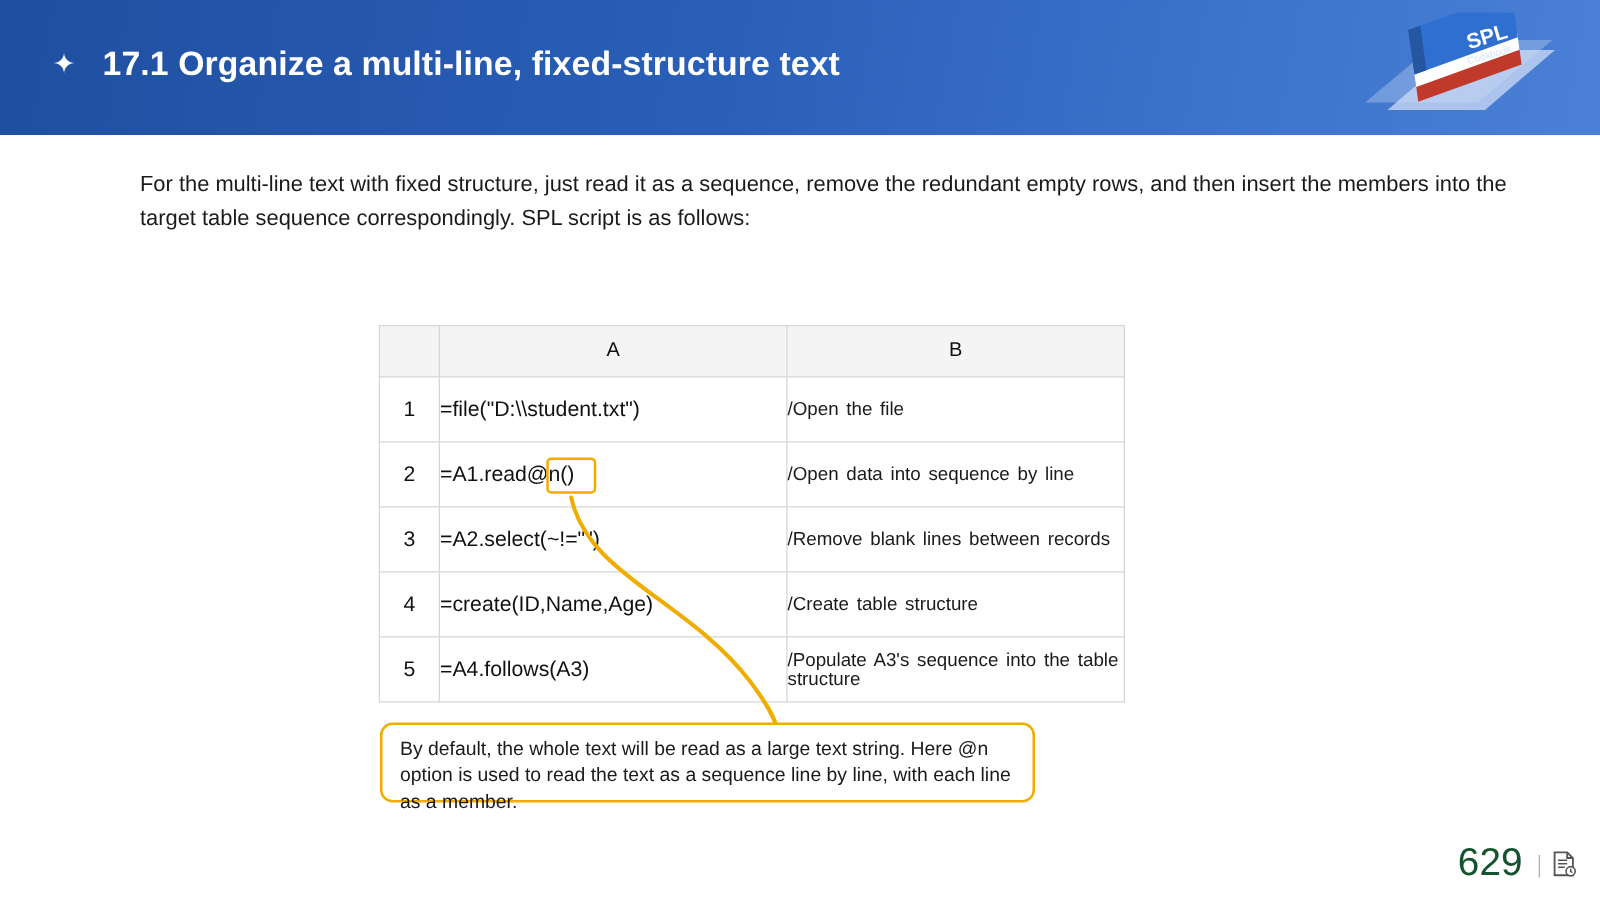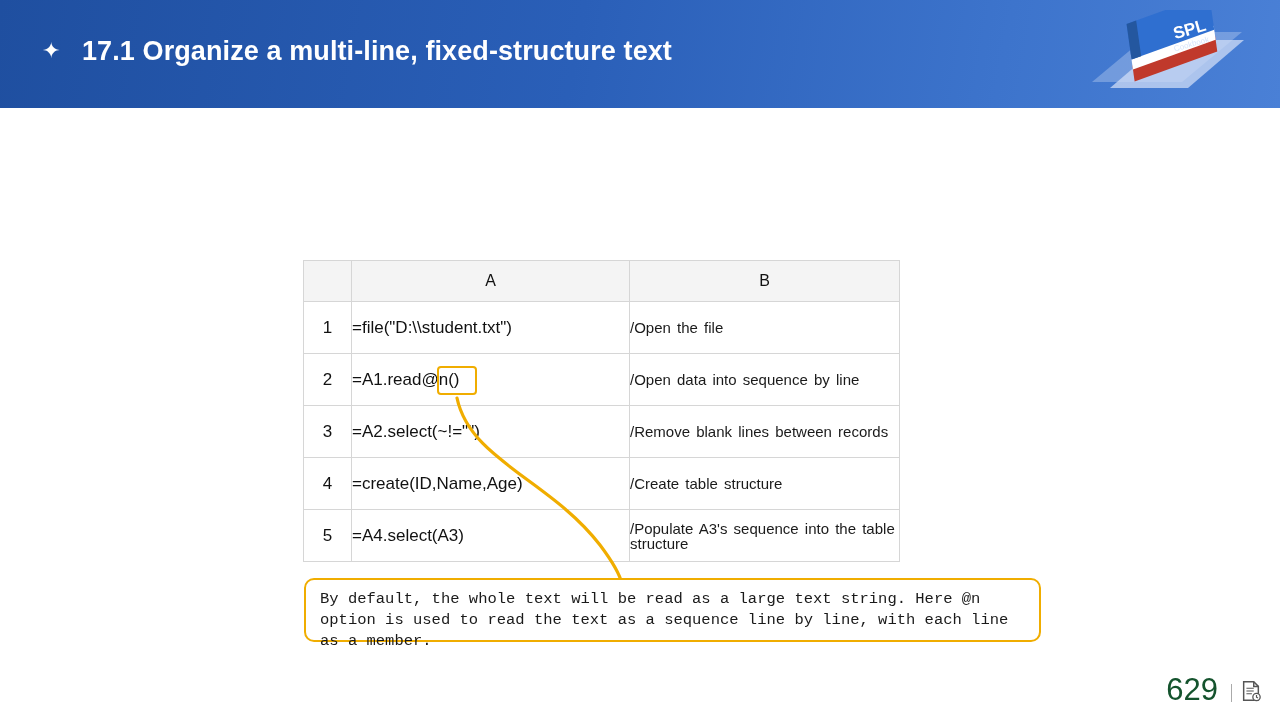--- a/index.html
+++ b/index.html
@@ -119,29 +119,28 @@
     position: absolute;
     left: 300px; top: 360px;
     width: 400px; height: 240px;
     pointer-events: none;
   }
 
   
   .callout {
     position: absolute;
     left: 304px; top: 578px;
-    width: 737px; height: 64px;
+    width: 524px; height: 64px;
     border: 2px solid #f0ad00;
     border-radius: 10px;
     background: #ffffff;
     padding: 9px 14px;
     font-size: 15.5px;
     line-height: 21px;
     color: #1a1a1a;
-    font-family: Liberation Mono, monospace;
   }
 
   
   .page-num {
     position: absolute;
     right: 62px; bottom: 12px;
     font-size: 31px;
     color: #14532d;
   }
   .footer-icon {
@@ -172,20 +171,21 @@
         <polygon points="0,46 0,62 86,44 86,28" fill="#c0392b"></polygon>
         <polygon points="0,36 0,50 86,32 86,18" fill="#ffffff"></polygon>
         <polygon points="0,4 0,40 86,22 86,-14" fill="#2f6fd0"></polygon>
         <polygon points="0,4 0,40 10,38 10,2" fill="#24579f"></polygon>
         <text x="46" y="26" fill="#ffffff" font-family="Liberation Sans, sans-serif" font-size="17" font-weight="700" transform="rotate(-8 46 26)">SPL</text>
         <text x="44" y="38" fill="#d7e4fb" font-family="Liberation Sans, sans-serif" font-size="8" transform="rotate(-8 44 38)">Cookbook</text>
       </g>
     </svg>
   </div>
 
+  <div class="intro">For the multi-line text with fixed structure, just read it as a sequence, remove the redundant empty rows, and then insert the members into the target table sequence correspondingly. SPL script is as follows:</div>
 
   <table class="spl-table">
     <tbody>
       <tr class="hdr-row">
         <td class="col-idx"></td>
         <td class="col-a">A</td>
         <td class="col-b">B</td>
       </tr>
 
       <tr class="row-h">
@@ -207,21 +207,21 @@
       </tr>
 
       <tr class="row-h">
         <td class="idx-cell">4</td>
         <td class="a-cell">=create(ID,Name,Age)</td>
         <td class="b-cell">/Create table structure</td>
       </tr>
 
       <tr class="row-h">
         <td class="idx-cell">5</td>
-        <td class="a-cell">=A4.select(A3)</td>
+        <td class="a-cell">=A4.follows(A3)</td>
         <td class="b-cell">/Populate A3's sequence into the table structure</td>
       </tr>
     </tbody>
   </table>
 
   <div class="highlight-box"></div>
 
   <svg class="connector" viewBox="0 0 400 240">
     <path d="M157 38 C 170 100, 250 120, 300 185 C 315 205, 320 215, 322 224" fill="none" stroke="#f0ad00" stroke-width="3.2" stroke-linecap="round"></path>
   </svg>

